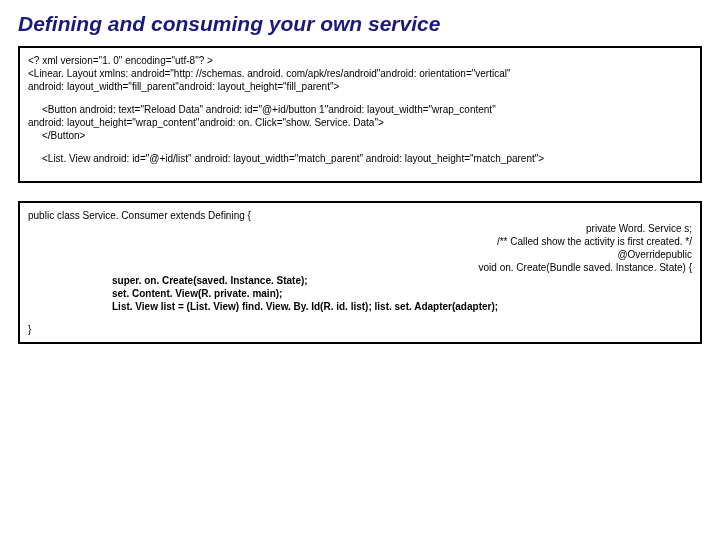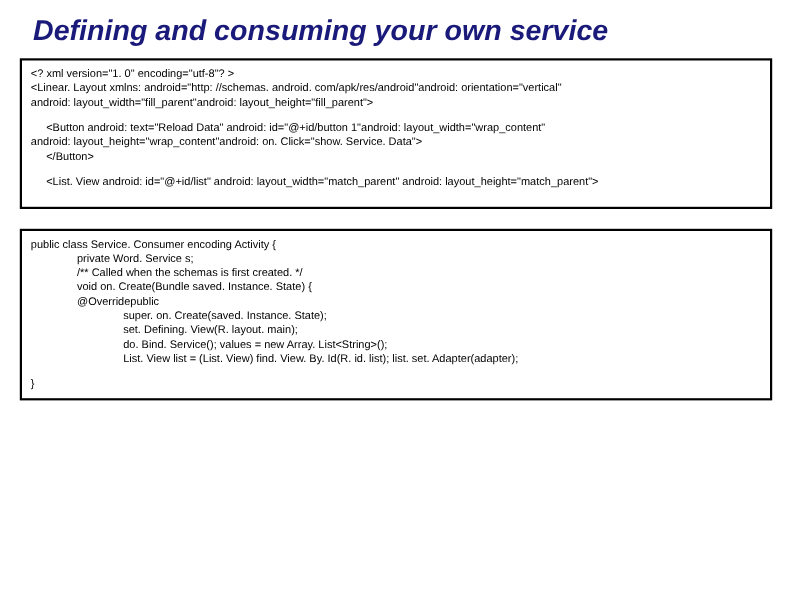--- a/index.html
+++ b/index.html
@@ -5,37 +5,37 @@
   body {
     margin: 0;
     padding: 12px 18px;
     background: #ffffff;
     font-family: Arial, sans-serif;
     width: 720px;
     height: 540px;
     box-sizing: border-box;
   }
   h1 {
-    font-size: 26px;
+    font-size: 21px;
     font-weight: bold;
     font-style: italic;
     color: #1a1a7a;
-    margin: 0 0 10px 12px;
+    margin: 0 0 10px 0;
   }
   .code-box {
     border: 2px solid #000;
     padding: 6px 8px;
     margin-bottom: 18px;
     font-size: 10px;
     line-height: 1.3;
     color: #000;
   }
   .indent1 { padding-left: 14px; }
-  .indent2 { padding-left: 42px; }
-  .indent3 { padding-left: 84px; }
+  .indent2 { padding-left: 42px; text-align: right; }
+  .indent3 { padding-left: 84px; font-weight: bold; }
   .blank { height: 10px; }
 </style>
 </head>
 <body>
 
 <h1>Defining and consuming your own service</h1>
 
 <div class="code-box">
   <div>&lt;? xml version="1. 0" encoding="utf-8"? &gt;</div>
   <div>&lt;Linear. Layout xmlns: android="http: //schemas. android. com/apk/res/android"android: orientation="vertical"</div>
@@ -43,24 +43,23 @@
   <div class="blank"></div>
   <div class="indent1">&lt;Button android: text="Reload Data" android: id="@+id/button 1"android: layout_width="wrap_content"</div>
   <div>android: layout_height="wrap_content"android: on. Click="show. Service. Data"&gt;</div>
   <div class="indent1">&lt;/Button&gt;</div>
   <div class="blank"></div>
   <div class="indent1">&lt;List. View android: id="@+id/list" android: layout_width="match_parent" android: layout_height="match_parent"&gt;</div>
   <div class="blank"></div>
 </div>
 
 <div class="code-box">
-  <div>public class Service. Consumer encoding Activity {</div>
+  <div>public class Service. Consumer extends Defining {</div>
   <div class="indent2">private Word. Service s;</div>
-  <div class="indent2">/** Called when the schemas is first created. */</div>
+  <div class="indent2">/** Called show the activity is first created. */</div>
+  <div class="indent2">@Overridepublic</div>
   <div class="indent2">void on. Create(Bundle saved. Instance. State) {</div>
-  <div class="indent2">@Overridepublic</div>
   <div class="indent3">super. on. Create(saved. Instance. State);</div>
-  <div class="indent3">set. Defining. View(R. layout. main);</div>
-  <div class="indent3">do. Bind. Service(); values = new Array. List&lt;String&gt;();</div>
+  <div class="indent3">set. Content. View(R. private. main);</div>
   <div class="indent3">List. View list = (List. View) find. View. By. Id(R. id. list); list. set. Adapter(adapter);</div>
   <div class="blank"></div>
   <div>}</div>
 </div>
 
 </body></html>

